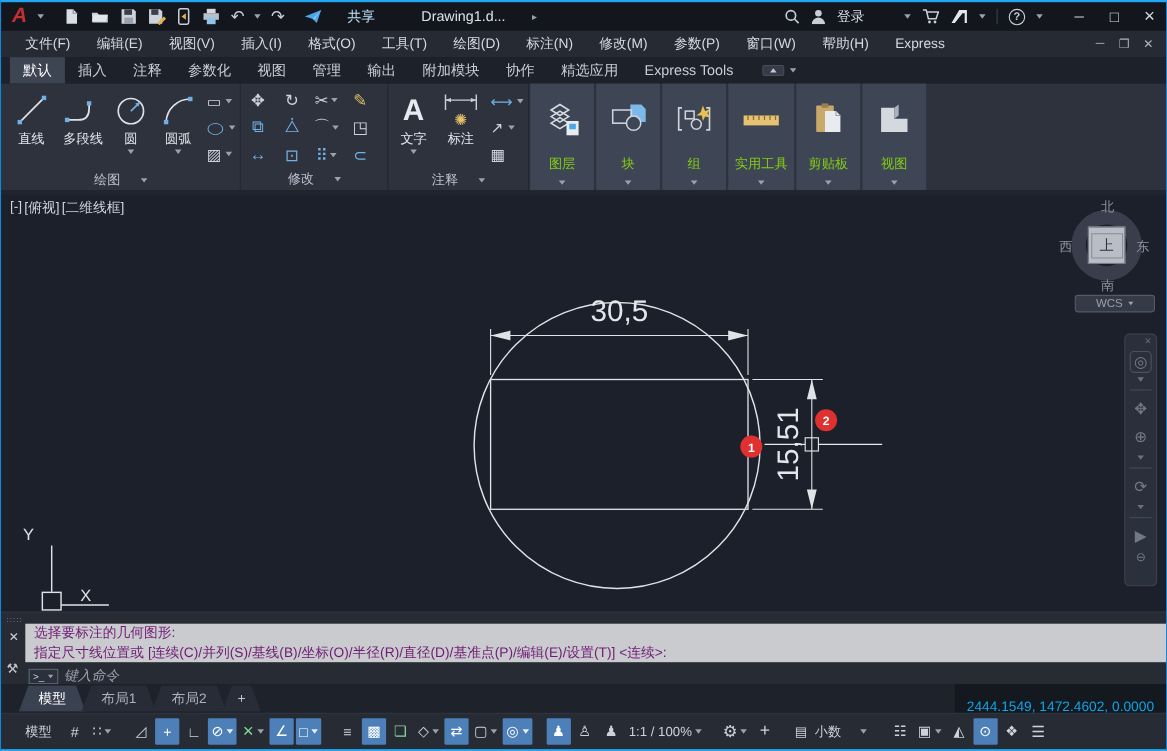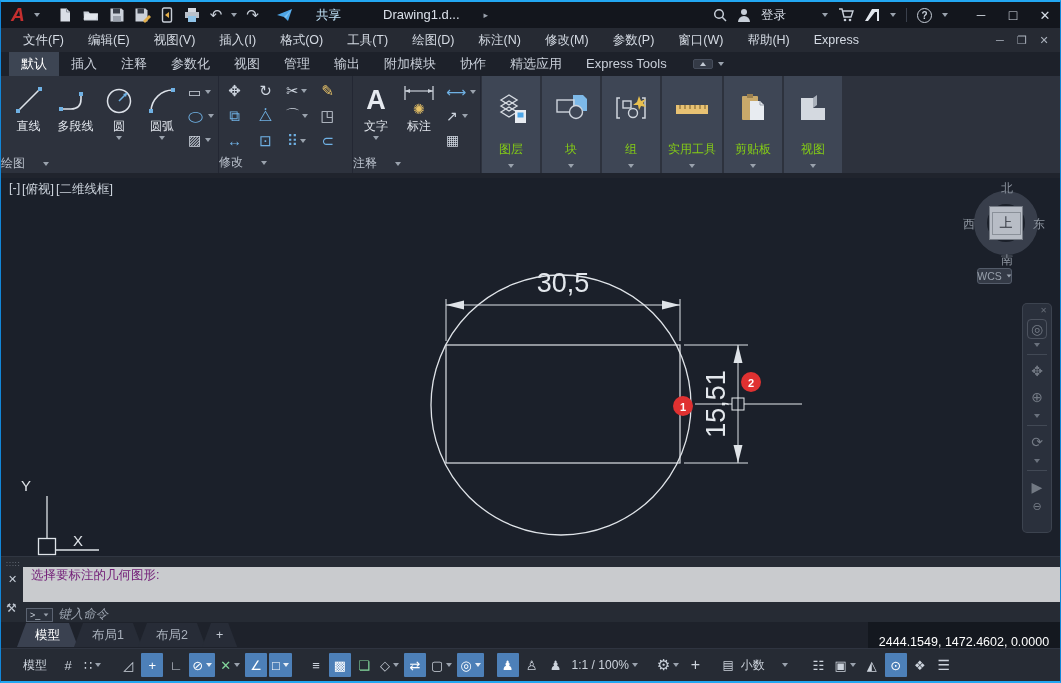--- a/index.html
+++ b/index.html
@@ -33,21 +33,21 @@
 #tabrow{position:absolute;top:52px;left:1px;right:1px;height:24px;background:#1d212a;display:flex;align-items:stretch;padding-left:8px}
 .rtab{padding:0 12px;line-height:24px;font-size:13px;color:#c9cfd9;white-space:nowrap}
 .rtab.on{background:#3d4553;color:#fff}
 .collbtn{margin-left:14px;align-self:center;display:flex;align-items:center;gap:5px;background:#343a46;border:1px solid #454c5a;padding:2px 6px;border-radius:2px}
 
 
 #ribbon{position:absolute;top:76px;left:1px;right:1px;height:97px;background:#2d323d;display:flex}
 #ribstrip{position:absolute;top:173px;left:1px;right:1px;height:5px;background:#20242d}
 .panel{height:100%;border-right:1px solid #232733;display:flex;flex-direction:column}
 .pbody{flex:1;display:flex;padding:2px 4px 0}
-.plabel{height:19px;display:flex;align-items:center;gap:18px;color:#bac1cc;font-size:12px}
+.plabel{height:19px;display:flex;align-items:center;justify-content:center;gap:18px;color:#bac1cc;font-size:12px}
 .bigbtn{width:47px;display:flex;flex-direction:column;align-items:center;padding-top:3px}
 .bicon{height:38px;display:flex;align-items:center;justify-content:center}
 .blabel{font-size:12px;color:#e3e7ee;line-height:14px;white-space:nowrap}
 .bigbtn .dd{margin-top:3px}
 .scol{display:flex;flex-direction:column;justify-content:space-around;padding:2px 0;margin-left:3px}
 .srow{display:flex;align-items:center;gap:4px;height:20px;color:#ccd3dd;font-size:14px}
 .mgrid{display:grid;grid-template-columns:repeat(4,31px);grid-auto-rows:25px;align-items:center;justify-items:center;padding-top:2px;font-size:15px;color:#cdd4de}
 .mcell{display:flex;align-items:center;gap:2px}
 .ic-y{color:#e6c167}.ic-b{color:#6fb1e4}
 .cpanel{width:58px;background:#3e4655;margin:0 1px;display:flex;flex-direction:column;align-items:center;height:100%}
@@ -61,21 +61,21 @@
 #canvas{position:absolute;top:178px;left:1px;right:1px;height:378px;background:#1b202a}
 #vplabel{position:absolute;left:8px;top:3px;font-size:12.5px;color:#cdd4dd;display:flex;gap:2px}
 #viewcube{position:absolute;left:958px;top:0;width:96px;height:110px;font-size:12px;color:#8d949f}
 .vc-ring{position:absolute;left:15px;top:13px;width:64px;height:64px;border-radius:50%;border:13px solid rgba(58,64,77,.95)}
 .vc-n{position:absolute;left:0;right:0;top:2px;text-align:center}
 .vc-s{position:absolute;left:0;right:0;top:74px;text-align:center}
 .vc-w{position:absolute;left:4px;top:38px}
 .vc-e{position:absolute;right:10px;top:38px}
 .vc-face{position:absolute;left:30px;top:28px;width:34px;height:34px;background:#b8bdc6;border:1px solid #767c86;display:flex;align-items:center;justify-content:center;color:#2e323b;font-size:13px}
 .vc-face span{border:1px solid #8a9099;padding:1px 7px 2px}
-.wcs{position:absolute;left:18px;top:90px;width:35px;height:16px;background:#343a46;border:1px solid #535b69;border-radius:3px;display:flex;align-items:center;justify-content:center;gap:4px;color:#98a0ab;font-size:10.5px}
+.wcs{position:absolute;left:18px;top:90px;width:73px;height:16px;background:#343a46;border:1px solid #535b69;border-radius:3px;display:flex;align-items:center;justify-content:center;gap:4px;color:#98a0ab;font-size:10.5px}
 #navbar{position:absolute;left:1021px;top:125px;width:30px;height:230px;background:rgba(88,97,112,.32);border:1px solid rgba(130,138,152,.28);border-radius:5px;display:flex;flex-direction:column;align-items:center;color:#a7aeb9;opacity:.8}
 .nv{height:26px;display:flex;align-items:center;justify-content:center;font-size:14px;opacity:.75}
 .nv.sm{height:12px;font-size:8px}
 .nv.box{border:1px solid rgba(160,168,180,.5);border-radius:4px;width:20px;height:20px;margin-top:4px}
 .nv-x{align-self:flex-end;font-size:8px;padding:2px 4px 0 0;opacity:.6}
 .nhr{width:20px;border-top:1px solid rgba(150,158,170,.3);margin:3px 0}
 
 
 #cmd{position:absolute;top:556px;left:1px;right:1px;height:66px;background:#262b34;border-top:1px solid #303641}
 .grip{position:absolute;left:5px;top:3px;color:#8f97a3;font-size:7px;letter-spacing:1px}
@@ -84,21 +84,21 @@
 .cmdhist{position:absolute;left:22px;right:0;top:10px;height:35px;background:#c9cbce;color:#701a75;font-size:12.5px;line-height:17.5px;padding-left:8px}
 .cmdinput{position:absolute;left:25px;top:49px;display:flex;align-items:center;gap:5px}
 .promptbox{border:1px solid #5c6472;background:#2b313c;color:#cfd6df;font-size:9px;padding:1px 3px;display:flex;align-items:center;gap:3px}
 .cmdph{font-style:italic;color:#99a1ad;font-size:12.5px}
 
 
 #lrow{position:absolute;top:622px;left:1px;right:1px;height:26px;background:#1e222b;display:flex;align-items:center;padding-left:16px}
 .ltab{height:24px;line-height:24px;padding:0 18px;color:#a9b1bc;background:#272c37;clip-path:polygon(9px 0,calc(100% - 9px) 0,100% 100%,0 100%);margin-right:-4px;font-size:12.5px}
 .ltab.on{background:#3a4150;color:#fff}
 .ltab.plus{padding:0 14px;color:#c3cad4}
-#coords{position:absolute;right:0;top:0;width:192px;height:40px;background:#14181f;color:#ffffff;font-size:12.5px;display:flex;align-items:center;justify-content:center}
+#coords{position:absolute;right:0;top:0;width:192px;height:40px;background:#14181f;color:#0ea5e9;font-size:12.5px;display:flex;align-items:center;justify-content:center}
 
 
 #srow{position:absolute;top:648px;left:1px;right:1px;height:33px;background:#262b34;border-top:1px solid #2f3440;display:flex;align-items:center;padding-left:14px;gap:2px}
 .sb{min-width:22px;height:24px;display:flex;align-items:center;justify-content:center;gap:3px;color:#ccd3dc;font-size:13px;border-radius:1px;padding:0 3px}
 .sb.on{background:#4d80b8;color:#fff}
 .sb.on .dd{border-top-color:#e8eef5}
 .stext{font-size:12px;white-space:nowrap}
 .gap{width:9px}
 svg{display:block}
 </style>
@@ -563,20 +563,21 @@
     <span class="nv sm" style="font-size:11px">⊖</span>
   </div>
 </div>
 
 <div id="cmd">
   <span class="grip">:::::</span>
   <span class="railx">✕</span>
   <span class="railw">⚒</span>
   <div class="cmdhist">
     <div>选择要标注的几何图形:</div>
+    <div>指定尺寸线位置或 [连续(C)/并列(S)/基线(B)/坐标(O)/半径(R)/直径(D)/基准点(P)/编辑(E)/设置(T)] &lt;连续&gt;:</div>
   </div>
   <div class="cmdinput">
     <span class="promptbox">
       <span>&gt;_</span>
       <span class="dd" style="transform:scale(.8)"></span>
     </span>
     <span class="cmdph">键入命令</span>
   </div>
 </div>
 

